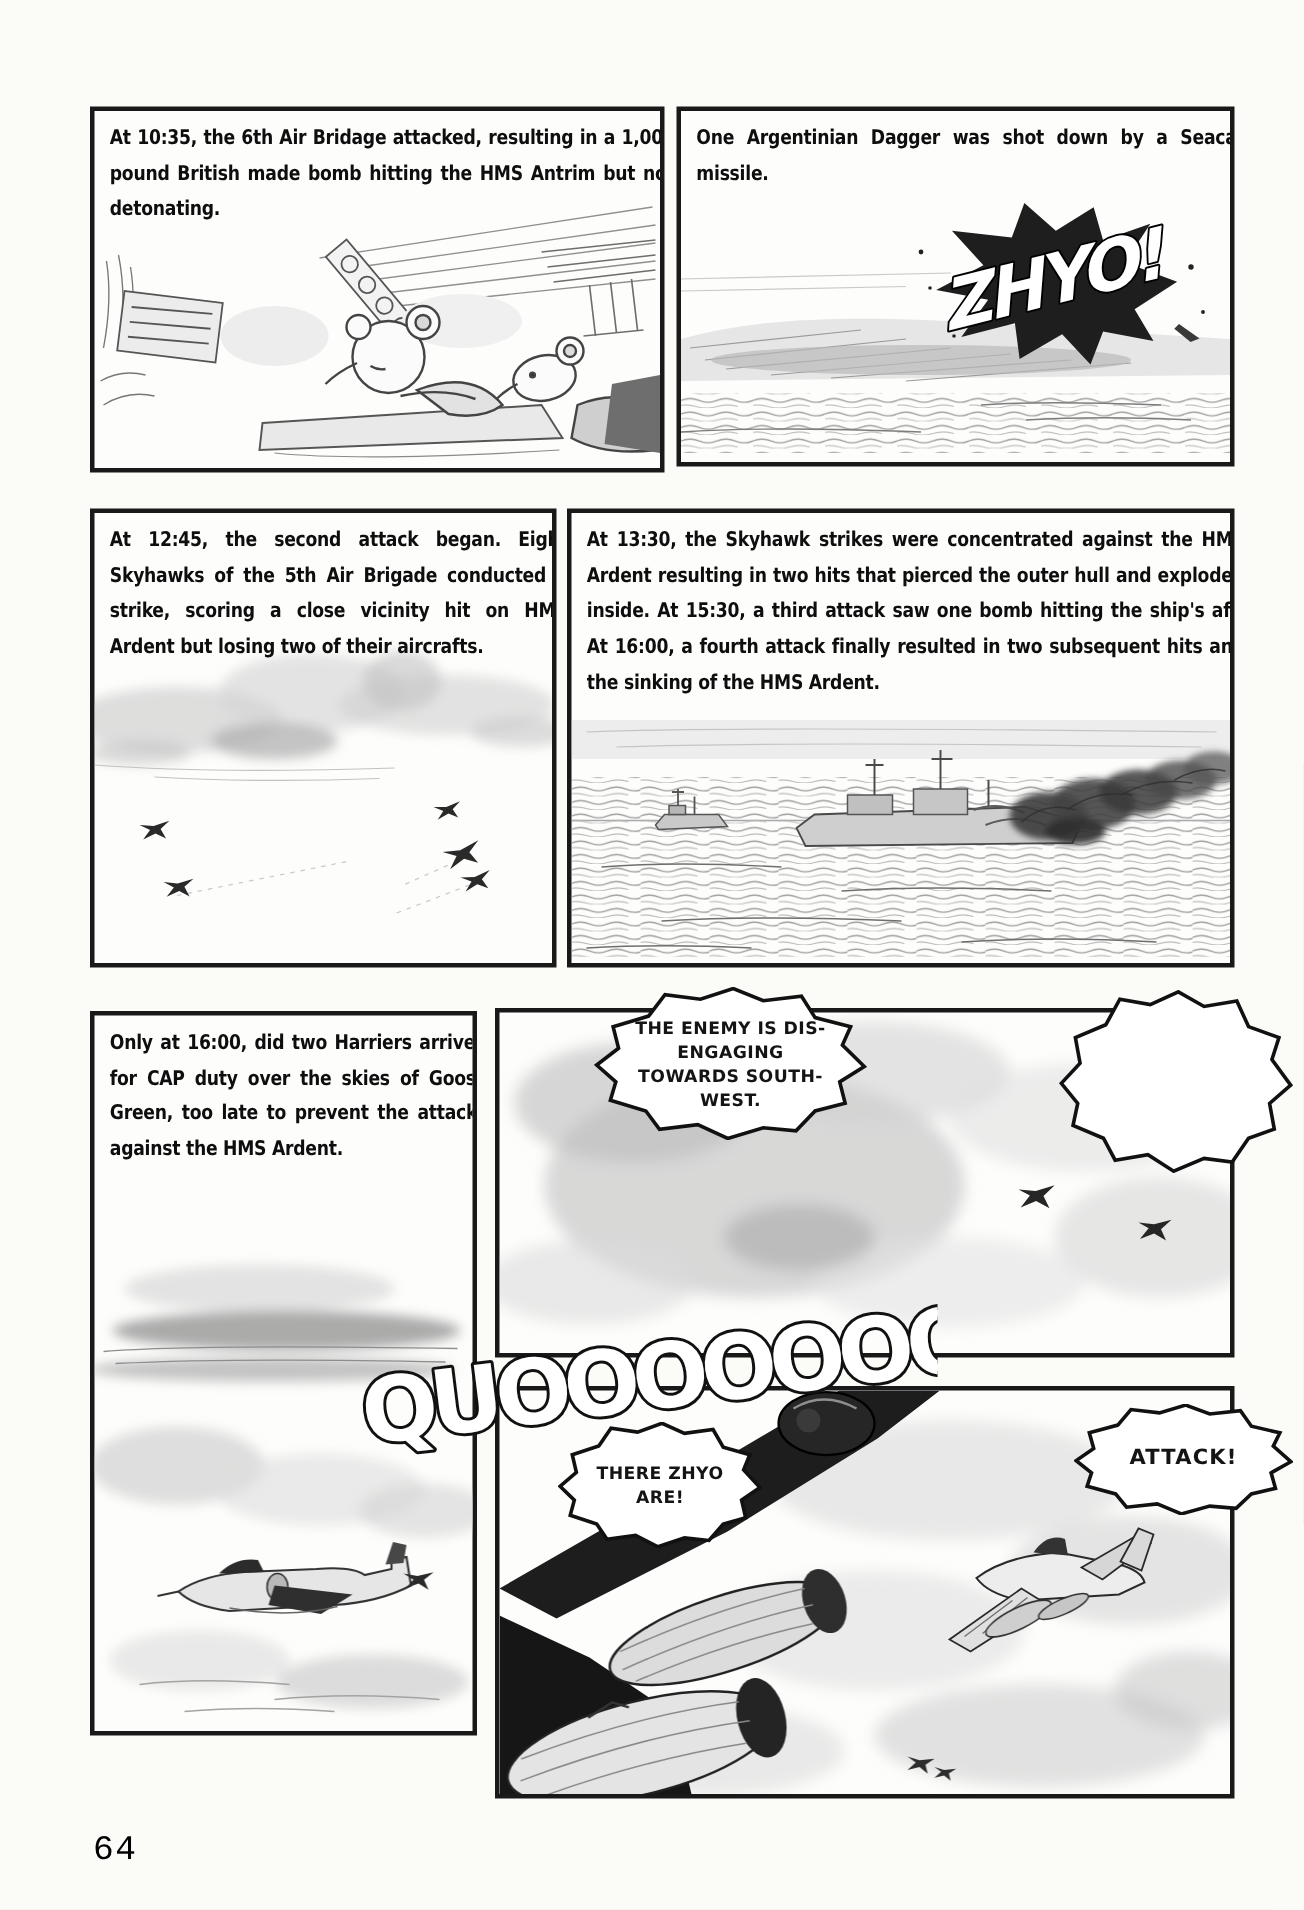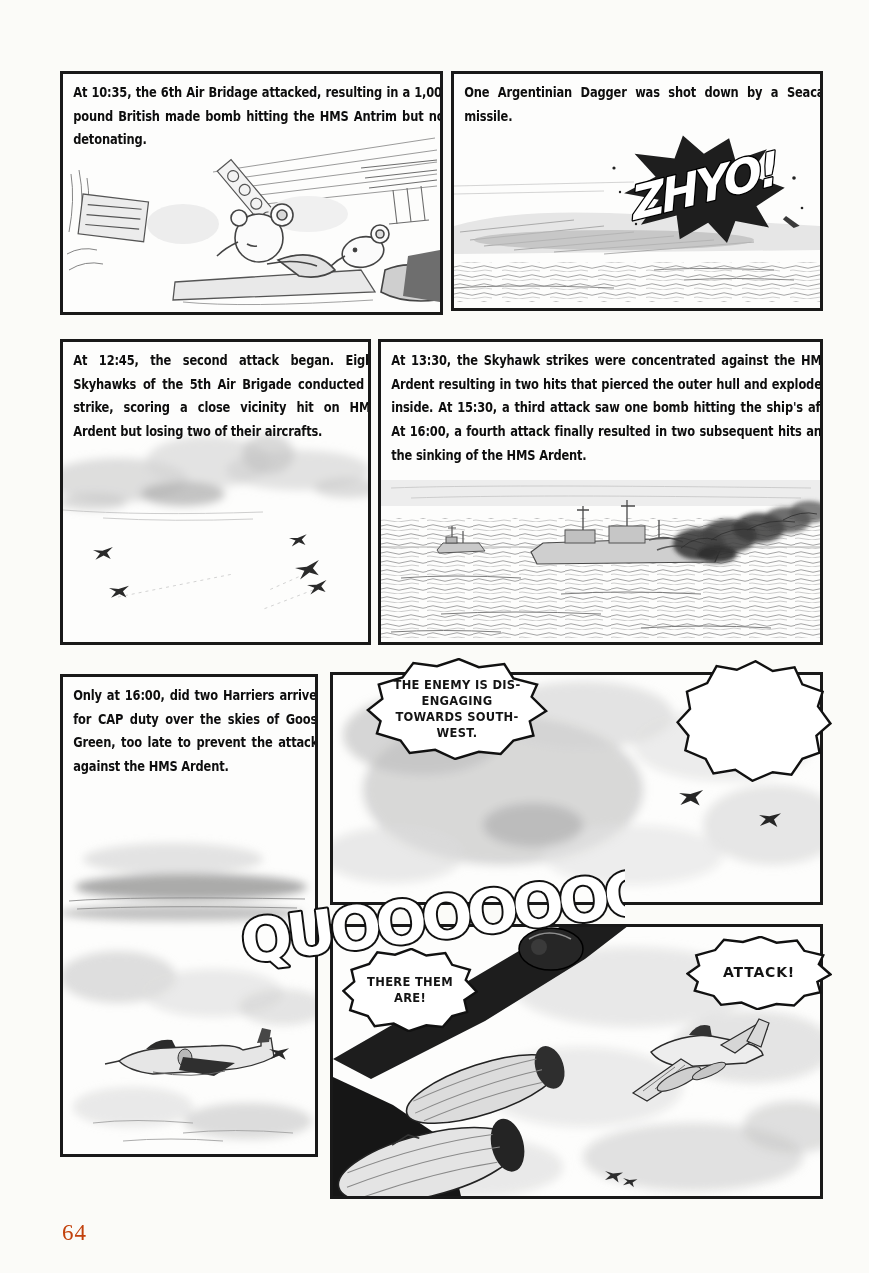--- a/index.html
+++ b/index.html
@@ -3,29 +3,29 @@
 <meta charset="utf-8">
 <style>
   html,body{margin:0;padding:0;background:#e9e9e6;}
   #page{position:relative;width:869px;height:1273px;background:#fbfbf8;overflow:hidden;
         font-family:"DejaVu Sans",sans-serif;}
   .panel{position:absolute;background:#fdfdfc;border:3px solid #191919;box-sizing:border-box;overflow:hidden;}
   .art{position:absolute;left:0;top:0;width:100%;height:100%;z-index:1;}
   .caption{position:relative;z-index:2;font-weight:bold;font-size:13.5px;line-height:1.75;
            color:#0e0e0e;text-align:justify;padding:7px 12px 0 12px;letter-spacing:-0.2px;
            transform:scaleX(0.85);transform-origin:0 0;}
-  .bubble{position:absolute;z-index:6;}
+  .bubble{position:absolute;z-index:6;margin-left:30px;}
   .bubble>svg{position:absolute;left:0;top:0;width:100%;height:100%;}
   .bubble-text{position:absolute;left:11%;right:11%;top:12%;bottom:12%;
                display:flex;align-items:center;justify-content:center;text-align:center;
                font-weight:bold;font-size:11.5px;line-height:1.4;color:#141414;letter-spacing:.3px;}
   .bubble-text.big{font-size:14px;letter-spacing:.8px;}
   .sfx-overlay{position:absolute;z-index:7;pointer-events:none;}
   .page-number{position:absolute;left:62px;top:1220px;z-index:3;
-               font-family:Liberation Serif, serif;font-size:23px;color:#c2410c;letter-spacing:1px;}
+               font-family:Liberation Mono, monospace;font-size:23px;color:#000000;letter-spacing:1px;}
 </style>
 </head>
 <body>
 
 <div id="page">
 
   <div class="panel" style="left:60px;top:71px;width:383px;height:244px;">
     <svg class="art" viewBox="0 0 377 238" preserveAspectRatio="none">
       <g stroke="#8f8f8f" stroke-width="0.9">
         <line x1="150" y1="98" x2="372" y2="64"></line>
@@ -332,21 +332,21 @@
   <div class="bubble" style="left:676px;top:660px;width:156px;height:122px;">
     <svg viewBox="0 0 100 100" preserveAspectRatio="none">
       <polygon points="99,52 91,38 94,26 81,20 76,6 62,9 51,1 39,8 26,5 20,19 7,26 9,40 1,51 8,62 6,74 19,81 24,93 38,90 49,99 62,92 74,94 81,81 92,76 90,62" fill="#ffffff" stroke="#111" stroke-width="2.4" vector-effect="non-scaling-stroke"></polygon>
     </svg>
   </div>
 
   <div class="bubble" style="left:342px;top:948px;width:136px;height:84px;">
     <svg viewBox="0 0 100 100" preserveAspectRatio="none">
       <polygon points="99,52 91,38 94,26 81,20 76,6 62,9 51,1 39,8 26,5 20,19 7,26 9,40 1,51 8,62 6,74 19,81 24,93 38,90 49,99 62,92 74,94 81,81 92,76 90,62" fill="#ffffff" stroke="#111" stroke-width="2.4" vector-effect="non-scaling-stroke"></polygon>
     </svg>
-    <div class="bubble-text">THERE THEM ARE!</div>
+    <div class="bubble-text">THERE ZHYO ARE!</div>
   </div>
 
   <div class="bubble" style="left:686px;top:936px;width:146px;height:74px;">
     <svg viewBox="0 0 100 100" preserveAspectRatio="none">
       <polygon points="99,52 91,38 94,26 81,20 76,6 62,9 51,1 39,8 26,5 20,19 7,26 9,40 1,51 8,62 6,74 19,81 24,93 38,90 49,99 62,92 74,94 81,81 92,76 90,62" fill="#ffffff" stroke="#111" stroke-width="2.4" vector-effect="non-scaling-stroke"></polygon>
     </svg>
     <div class="bubble-text big">ATTACK!</div>
   </div>
 
   <div class="sfx-overlay" style="left:233px;top:848px;width:392px;height:128px;">

